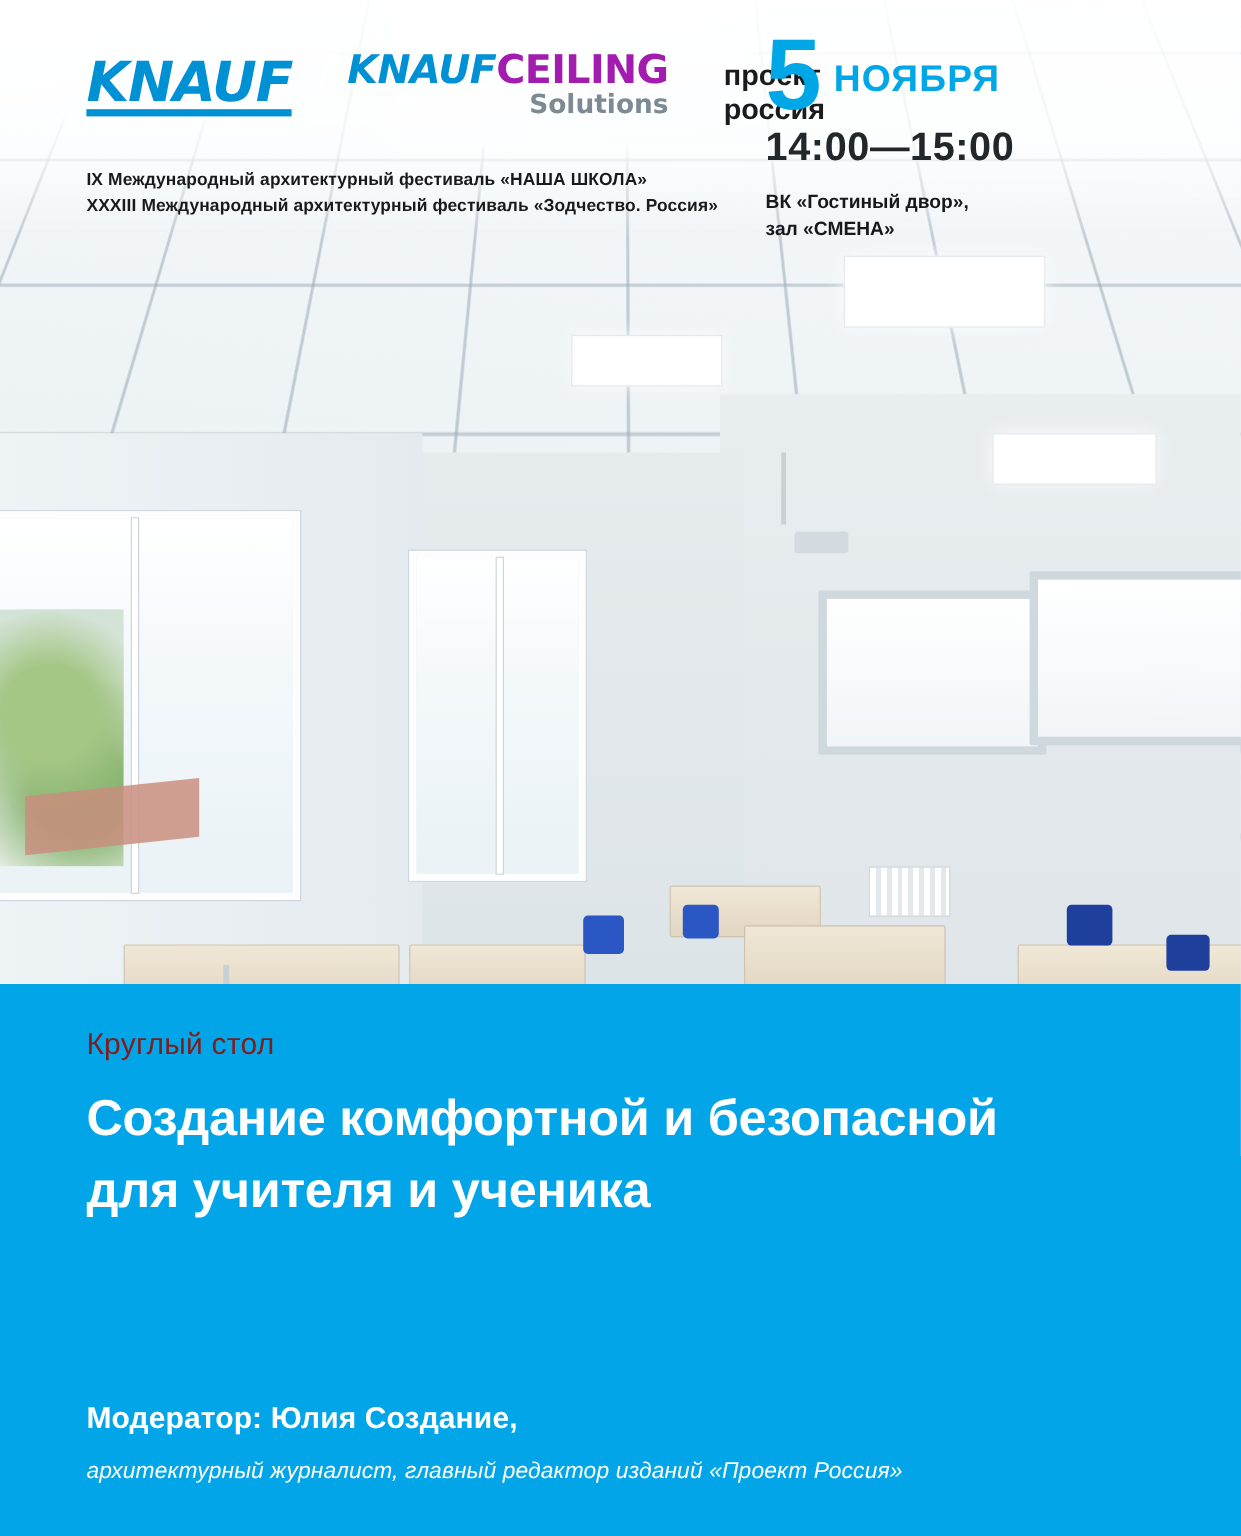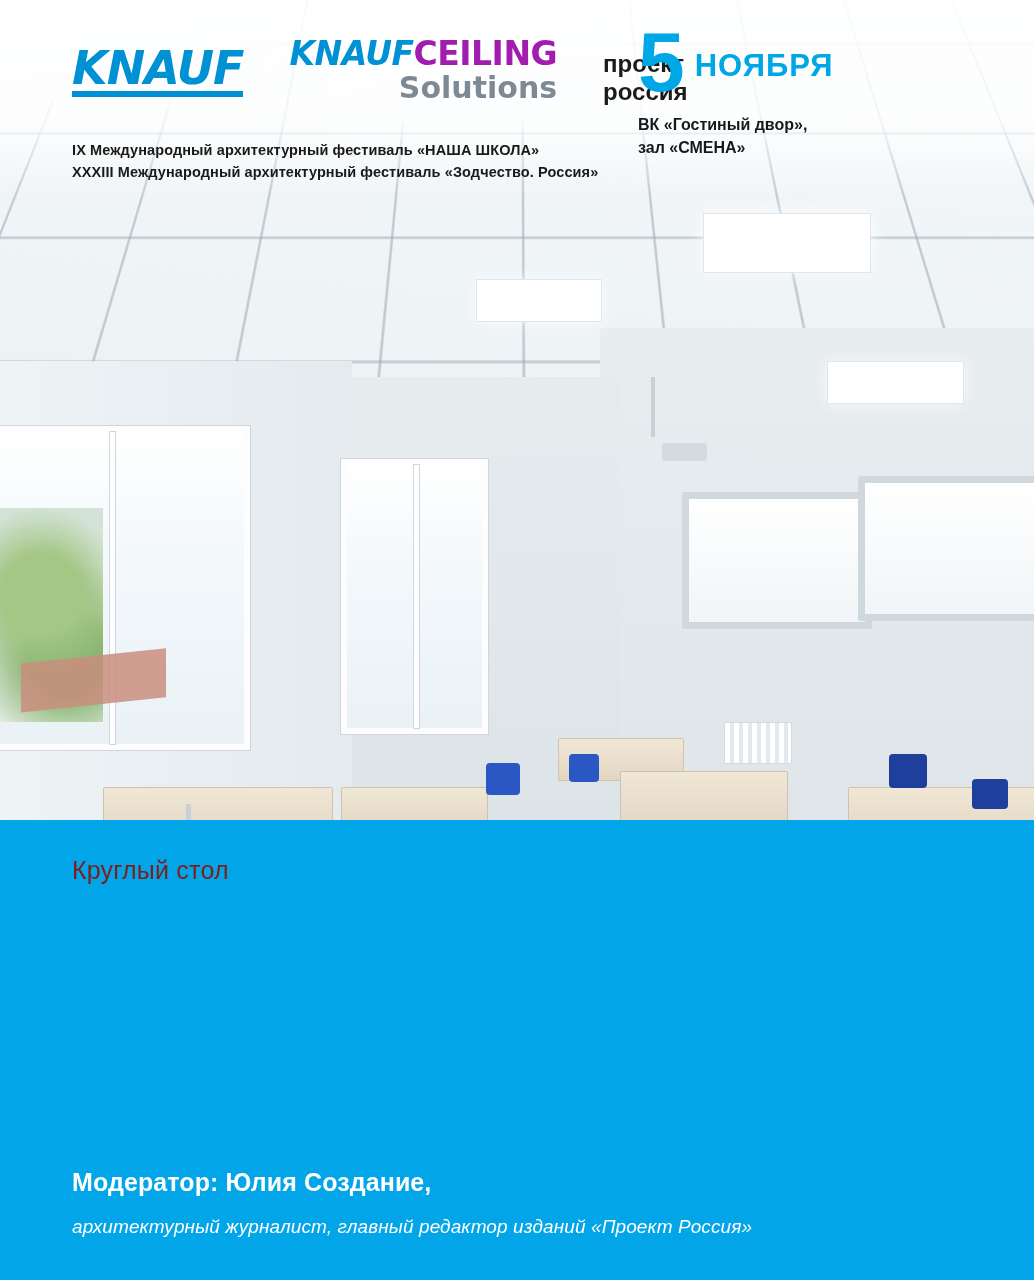--- a/index.html
+++ b/index.html
@@ -211,21 +211,21 @@
     font-weight: 700;
     font-size: 33px;
     letter-spacing: -0.5px;
     white-space: nowrap;
   }
   .kcs-row1 .blue { color: #0090d4; font-style: italic; }
   .kcs-row1 .grey { color: #a21caf; }
   .kcs-row2 {
     font-family: "DejaVu Sans", sans-serif;
     font-weight: 700;
-    font-size: 30px;
+    font-size: 22px;
     color: #7d8a93;
     text-align: right;
     margin-top: 3px;
   }
   .pr-logo {
     font-family: "Liberation Sans", sans-serif;
     font-weight: 700;
     font-size: 24px;
     color: #1b1b1b;
     line-height: 1.18;
@@ -404,27 +404,30 @@
   <div class="fest-lines">
     <div>IX Международный архитектурный фестиваль «НАША ШКОЛА»</div>
     <div>XXXIII Международный архитектурный фестиваль «Зодчество. Россия»</div>
   </div>
 
   <div class="event-block">
     <div class="date-row">
       <span class="date-num">5</span>
       <span class="date-month">НОЯБРЯ</span>
     </div>
+    <div class="time">14:00—15:00</div>
     <div class="venue">
       <div>ВК «Гостиный двор»,</div>
       <div>зал «СМЕНА»</div>
     </div>
   </div>
 
   <div class="blue-panel">
     <div class="kicker">Круглый стол</div>
     <div class="title">
+      <div>Создание комфортной и безопасной</div>
+      <div>для учителя и ученика</div>
     </div>
     <div class="moderator">Модератор: Юлия Создание,</div>
     <div class="moderator-desc">архитектурный журналист,  главный редактор изданий «Проект Россия»</div>
   </div>
 
 </div>
 
 </body></html>

